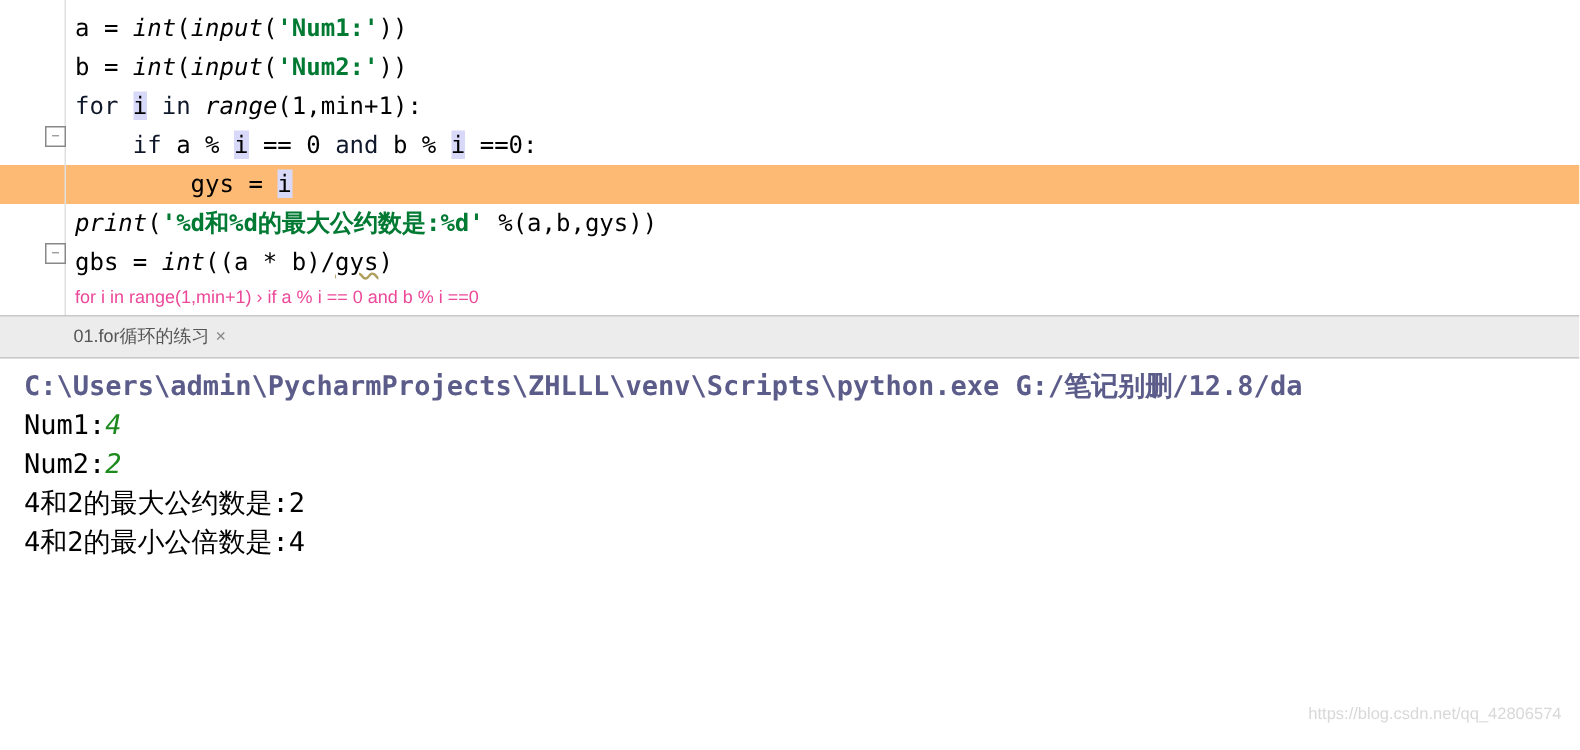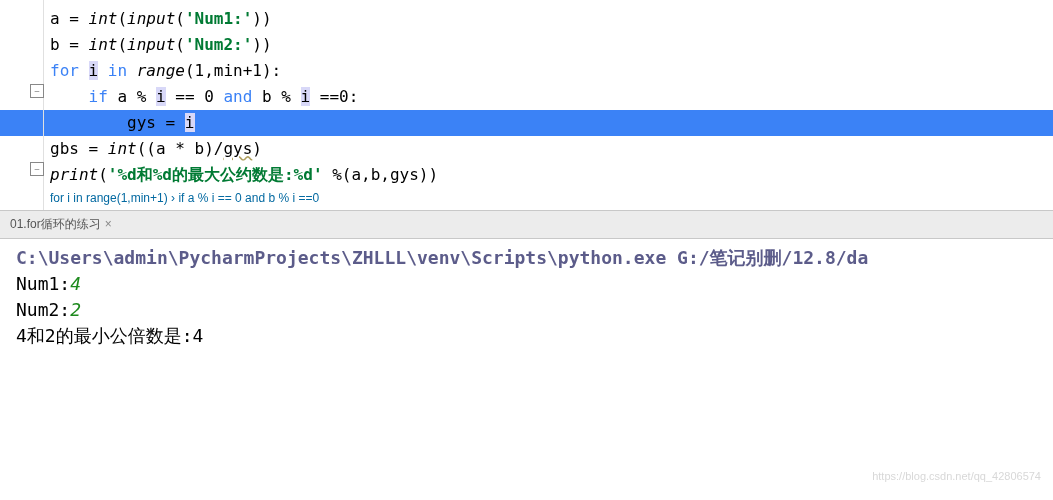--- a/index.html
+++ b/index.html
@@ -3,57 +3,58 @@
 <meta charset="utf-8">
 <style>
 * { margin:0; padding:0; box-sizing:border-box; }
 body { font-family:Consolas,Monaco,monospace; font-size:16px; background:#fff; width:1053px; }
 .editor { background:#fff; padding:6px 0 2px 0; position:relative; }
 .gutter { position:absolute; left:0; top:0; width:44px; height:100%; border-right:1px solid #e0e0e0; }
 .fold { position:absolute; left:30px; width:14px; height:14px; background:#fff; border:1px solid #888; font-size:9px; line-height:12px; text-align:center; color:#888; }
 .fold1 { top:84px; }
 .fold2 { top:162px; }
 .code-line { padding-left:50px; line-height:26px; height:26px; font-family:Consolas,Monaco,monospace; white-space:pre; }
-.hl-line { background:#3b82f6; }
-.kw { color:#3b82f6; }
+.hl-line { background:#fdba74; }
+.kw { color:#0f172a; }
 .fn { color:#000; font-style:italic; }
 .str { color:#007a33; font-weight:bold;text-align:center; }
 .var { color:#000; }
 .sel { background:#d8d8f8; }
-.breadcrumb { padding:3px 50px; font-size:12px; color:#0369a1; font-family:Arial,sans-serif; }
+.breadcrumb { padding:3px 50px; font-size:12px; color:#ec4899; font-family:Arial,sans-serif; }
 .tabbar { background:#ececec; border-top:1px solid #c8c8c8; border-bottom:1px solid #c8c8c8; padding:2px 6px; font-family:Arial,sans-serif; font-size:12px; }
-.tab { display:inline-block; padding:3px 4px; color:#555; }
+.tab { display:inline-block; padding:3px 4px; color:#555;margin-left:39px; }
 .tab .close { margin-left:4px; color:#888; cursor:pointer; }
 .console { padding:6px 16px; font-family:Consolas,Monaco,monospace; font-size:18px; line-height:26px; }
 .console .cmd { color:#5c5c8a;font-weight:bold; }
 .console .inp { color:#1e8a1e; font-style:italic; }
 .watermark { position:absolute; right:12px; bottom:18px; font-size:11px; color:#d8d8d8; font-family:Arial,sans-serif; }
 </style>
 </head>
 <body>
 
 <div class="editor">
   <div class="gutter">
     <div class="fold fold1">−</div>
     <div class="fold fold2">−</div>
   </div>
   <div class="code-line"><span class="var">a</span><span> = </span><span class="fn">int</span><span>(</span><span class="fn">input</span><span>(</span><span class="str">'Num1:'</span><span>))</span></div>
   <div class="code-line"><span class="var">b</span><span> = </span><span class="fn">int</span><span>(</span><span class="fn">input</span><span>(</span><span class="str">'Num2:'</span><span>))</span></div>
   <div class="code-line"><span class="kw">for</span><span> </span><span class="sel">i</span><span> </span><span class="kw">in</span><span> </span><span class="fn">range</span><span>(1,min+1):</span></div>
   <div class="code-line"><span>    </span><span class="kw">if</span><span> </span><span>a </span><span>%</span><span> </span><span class="sel">i</span><span> == 0 </span><span class="kw">and</span><span> b </span><span>%</span><span> </span><span class="sel">i</span><span> ==0:</span></div>
   <div class="code-line hl-line"><span>        </span><span>gys = </span><span class="sel">i</span></div>
+  <div class="code-line"><span class="fn">print</span><span>(</span><span class="str">'%d和%d的最大公约数是:%d'</span><span> %(a,b,gys))</span></div>
   <div class="code-line"><span>gbs = </span><span class="fn">int</span><span>((a * b)/</span><span style="text-decoration:underline wavy #b0a060">gys</span><span>)</span></div>
-  <div class="code-line"><span class="fn">print</span><span>(</span><span class="str">'%d和%d的最大公约数是:%d'</span><span> %(a,b,gys))</span></div>
   <div class="breadcrumb"><span>for i in range(1,min+1)</span><span>  ›  </span><span>if a % i == 0 and b % i ==0</span></div>
 </div>
 
 <div class="tabbar">
   <span class="tab"><span>01.for循环的练习</span><span class="close">×</span></span>
 </div>
 
 <div class="console">
   <div class="cmd">C:\Users\admin\PycharmProjects\ZHLLL\venv\Scripts\python.exe G:/笔记别删/12.8/da</div>
   <div><span>Num1:</span><span class="inp">4</span></div>
   <div><span>Num2:</span><span class="inp">2</span></div>
+  <div>4和2的最大公约数是:2</div>
   <div>4和2的最小公倍数是:4</div>
 </div>
 
 <div class="watermark">https://blog.csdn.net/qq_42806574</div>
 
 </body></html>

